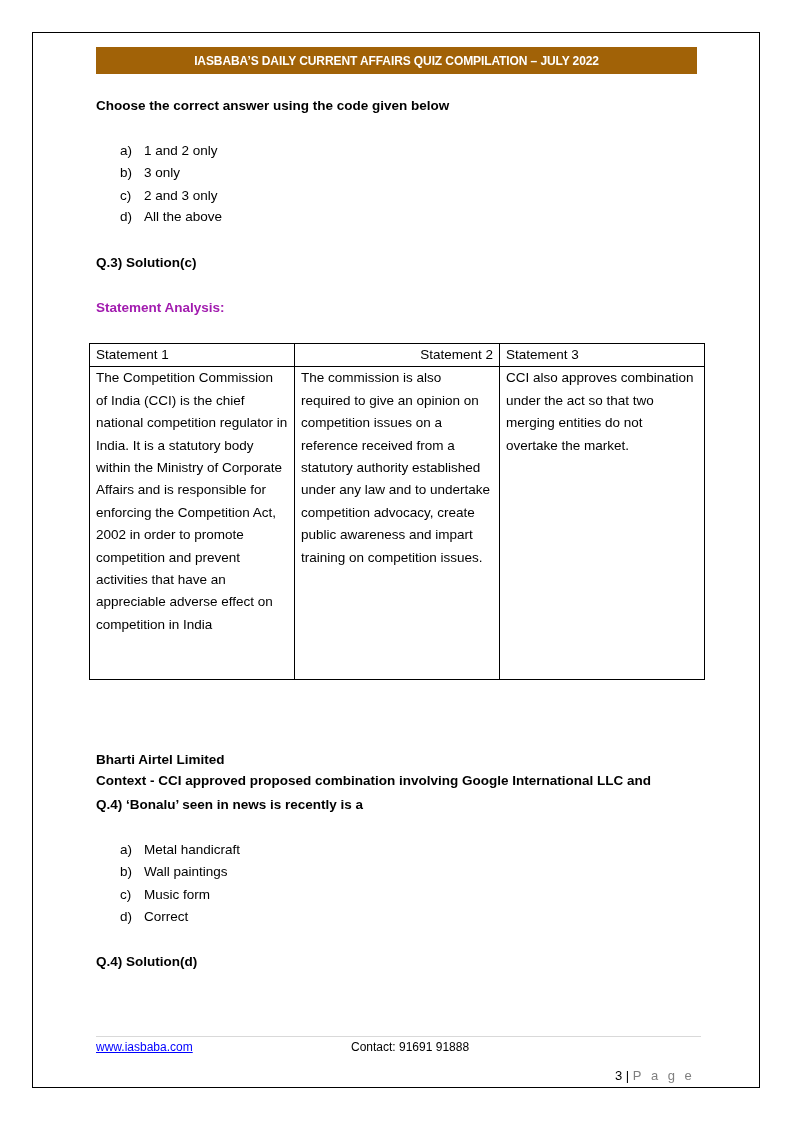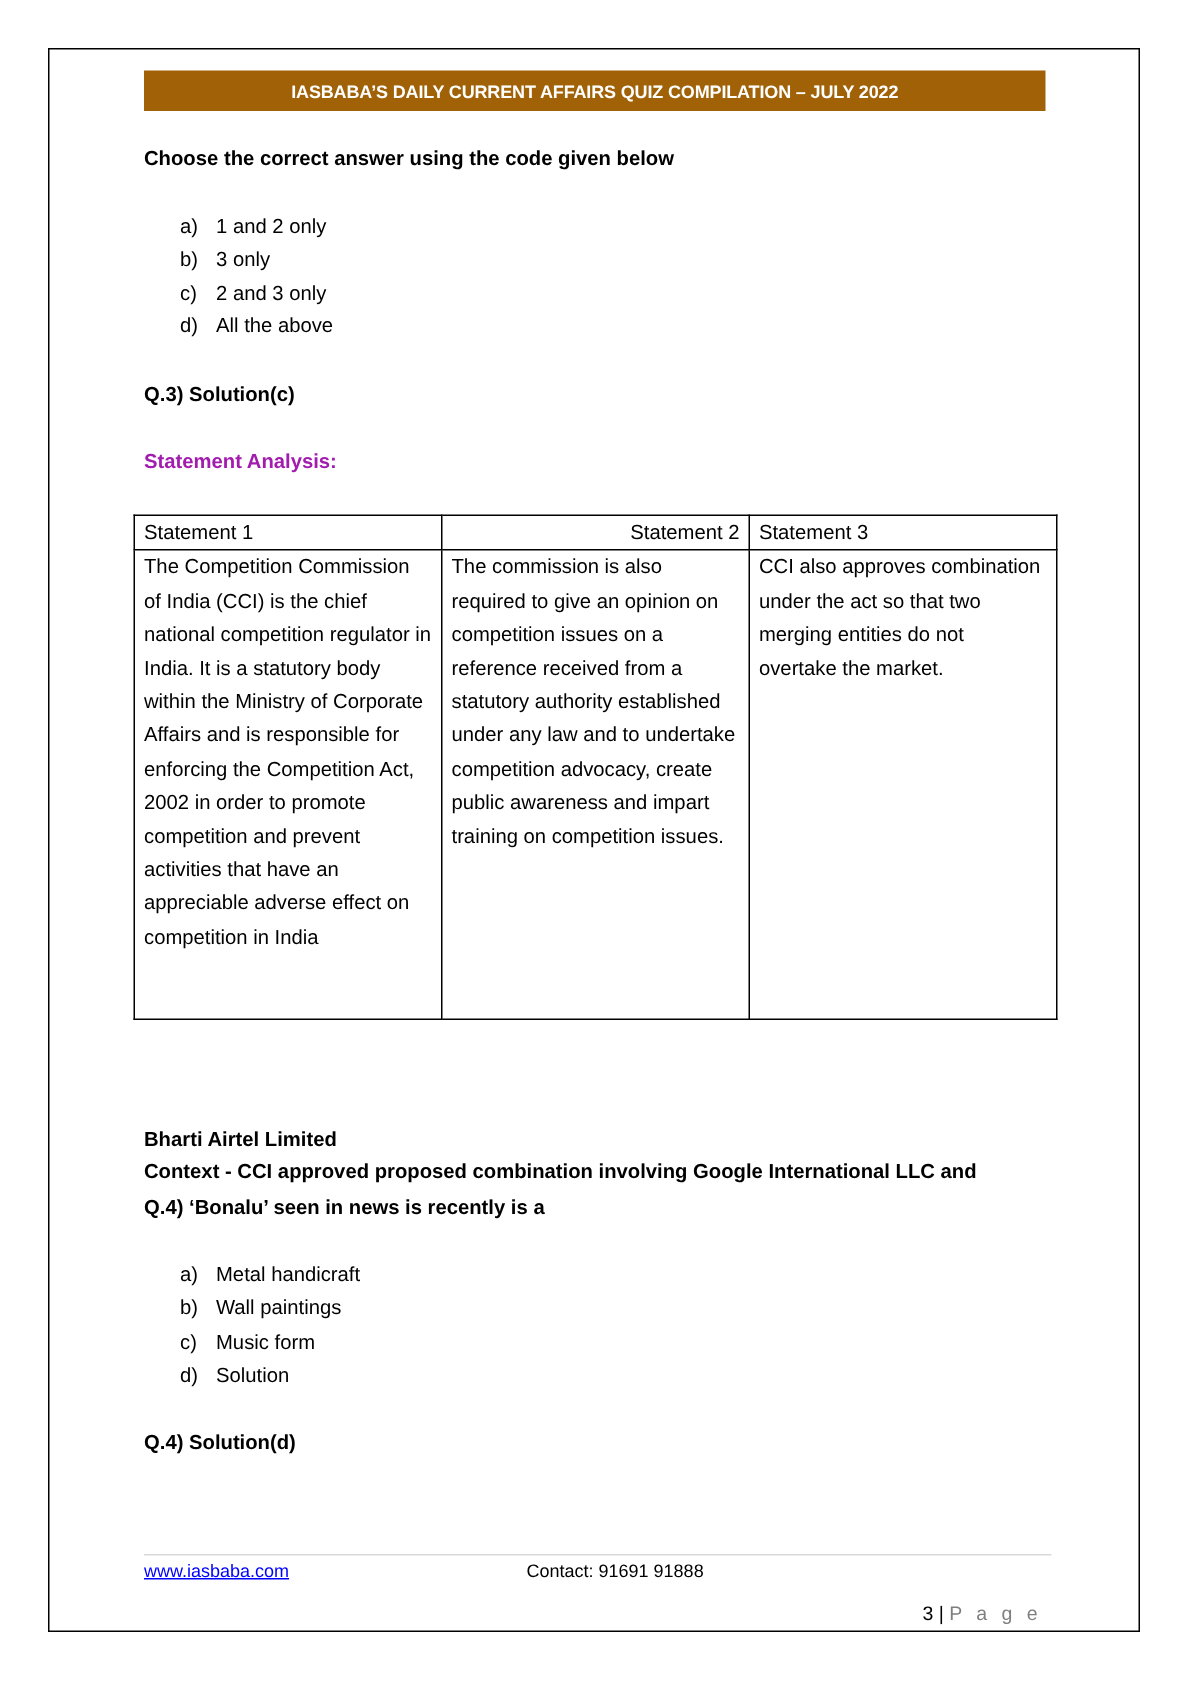--- a/index.html
+++ b/index.html
@@ -66,20 +66,20 @@
   </table>
 
 <div class="txt bold" style="top:727px;margin-top:43px;">Context - CCI approved proposed combination involving Google International LLC and</div>
 <div class="txt bold" style="top:749px;">Bharti Airtel Limited</div>
 
 <div class="txt bold" style="top:794px;">Q.4) ‘Bonalu’ seen in news is recently is a</div>
 
 <div class="opt" style="top:839px;"><span class="letter">a)</span><span>Metal handicraft</span></div>
 <div class="opt" style="top:861px;"><span class="letter">b)</span><span>Wall paintings</span></div>
 <div class="opt" style="top:884px;"><span class="letter">c)</span><span>Music form</span></div>
-<div class="opt" style="top:906px;"><span class="letter">d)</span><span>Solution</span></div>
+<div class="opt" style="top:906px;"><span class="letter">d)</span><span>Correct</span></div>
 
 <div class="txt bold" style="top:951px;">Q.4) Solution(d)</div>
 
 <div class="footer-line"></div>
 <a class="footer-link">www.iasbaba.com</a>
 <div class="footer-contact">Contact: 91691 91888</div>
 <div class="footer-page"><span>3</span><span> | </span><span class="pg">P a g e</span></div>
 
 </body></html>

